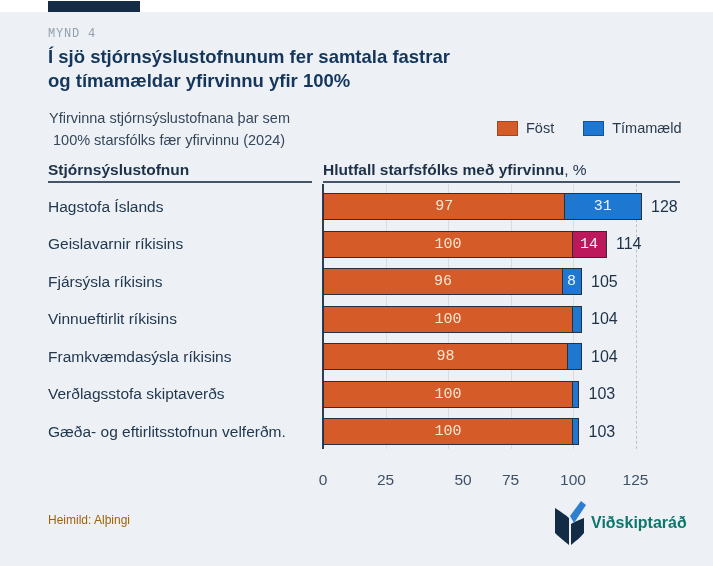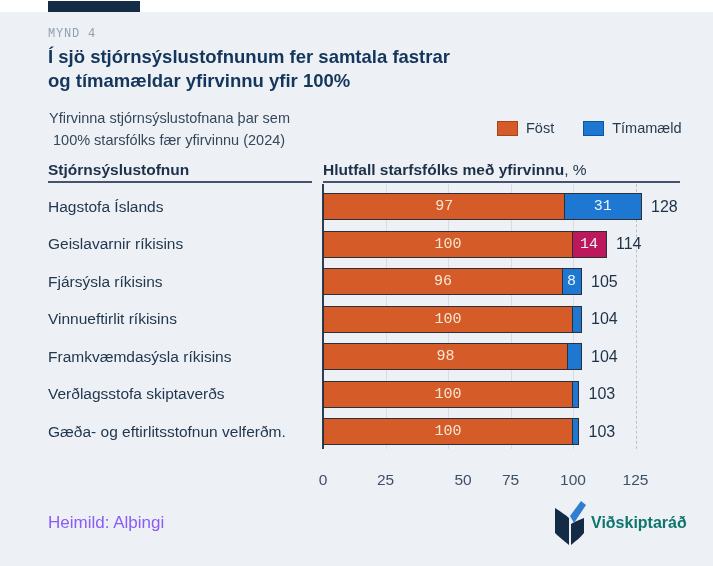--- a/index.html
+++ b/index.html
@@ -54,21 +54,21 @@
     font-family:Liberation Mono, monospace;
   }
   .seg-fost { color:#f6e8d4; }
   .seg-tima { margin-left:-1.5px; color:#eef4fb; }
   .total-label {
     position:absolute; font-size:16px; color:#1e3147; display:flex; align-items:center; z-index:3;
   }
   .x-tick {
     position:absolute; top:471px; transform:translateX(-50%); font-size:15.5px; color:#3f5065; z-index:3;
   }
-  .source { position:absolute; left:48px; top:513px; font-size:17px; color:#8b5cf6; }
+  .source { position:absolute; left:48px; top:513px; font-size:12px; color:#a16207; }
   .brand { position:absolute; left:553px; top:500px; display:flex; align-items:center; }
   .brand-text { font-size:16px; font-weight:700; color:#0f766e; margin-left:5px; }
 </style>
 </head>
 <body>
 
 <div class="page">
   <div class="card"></div>
   <div class="accent-bar"></div>
 

